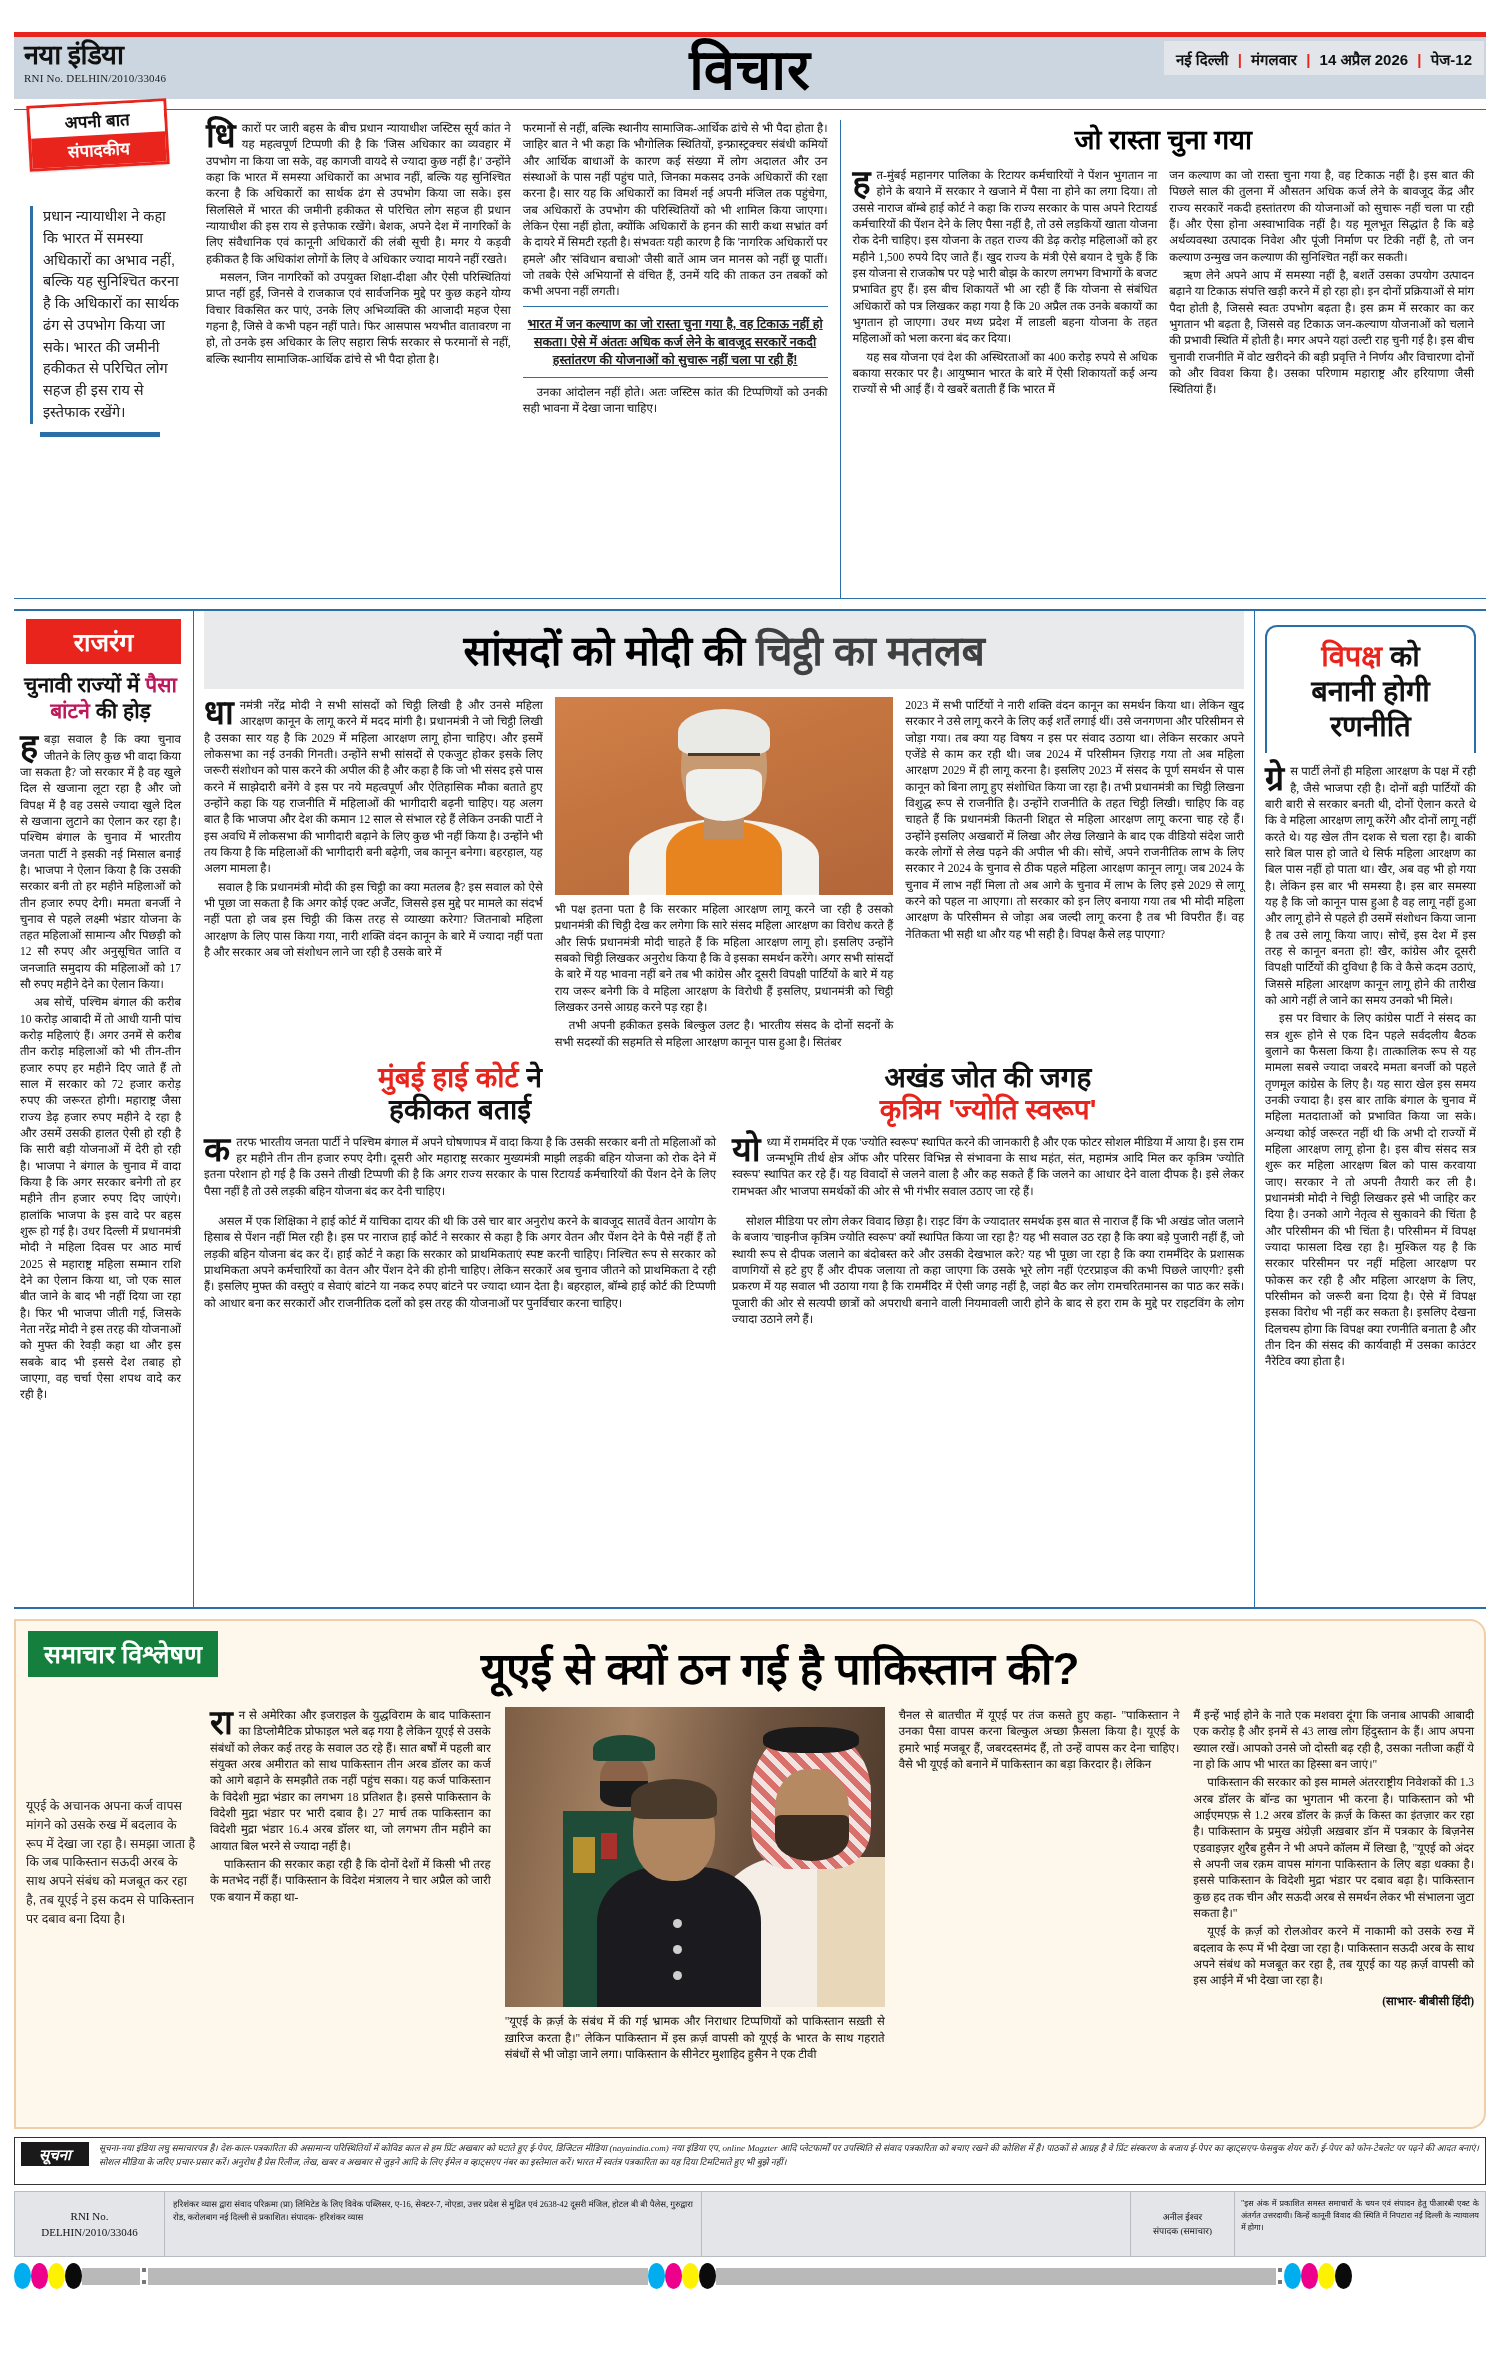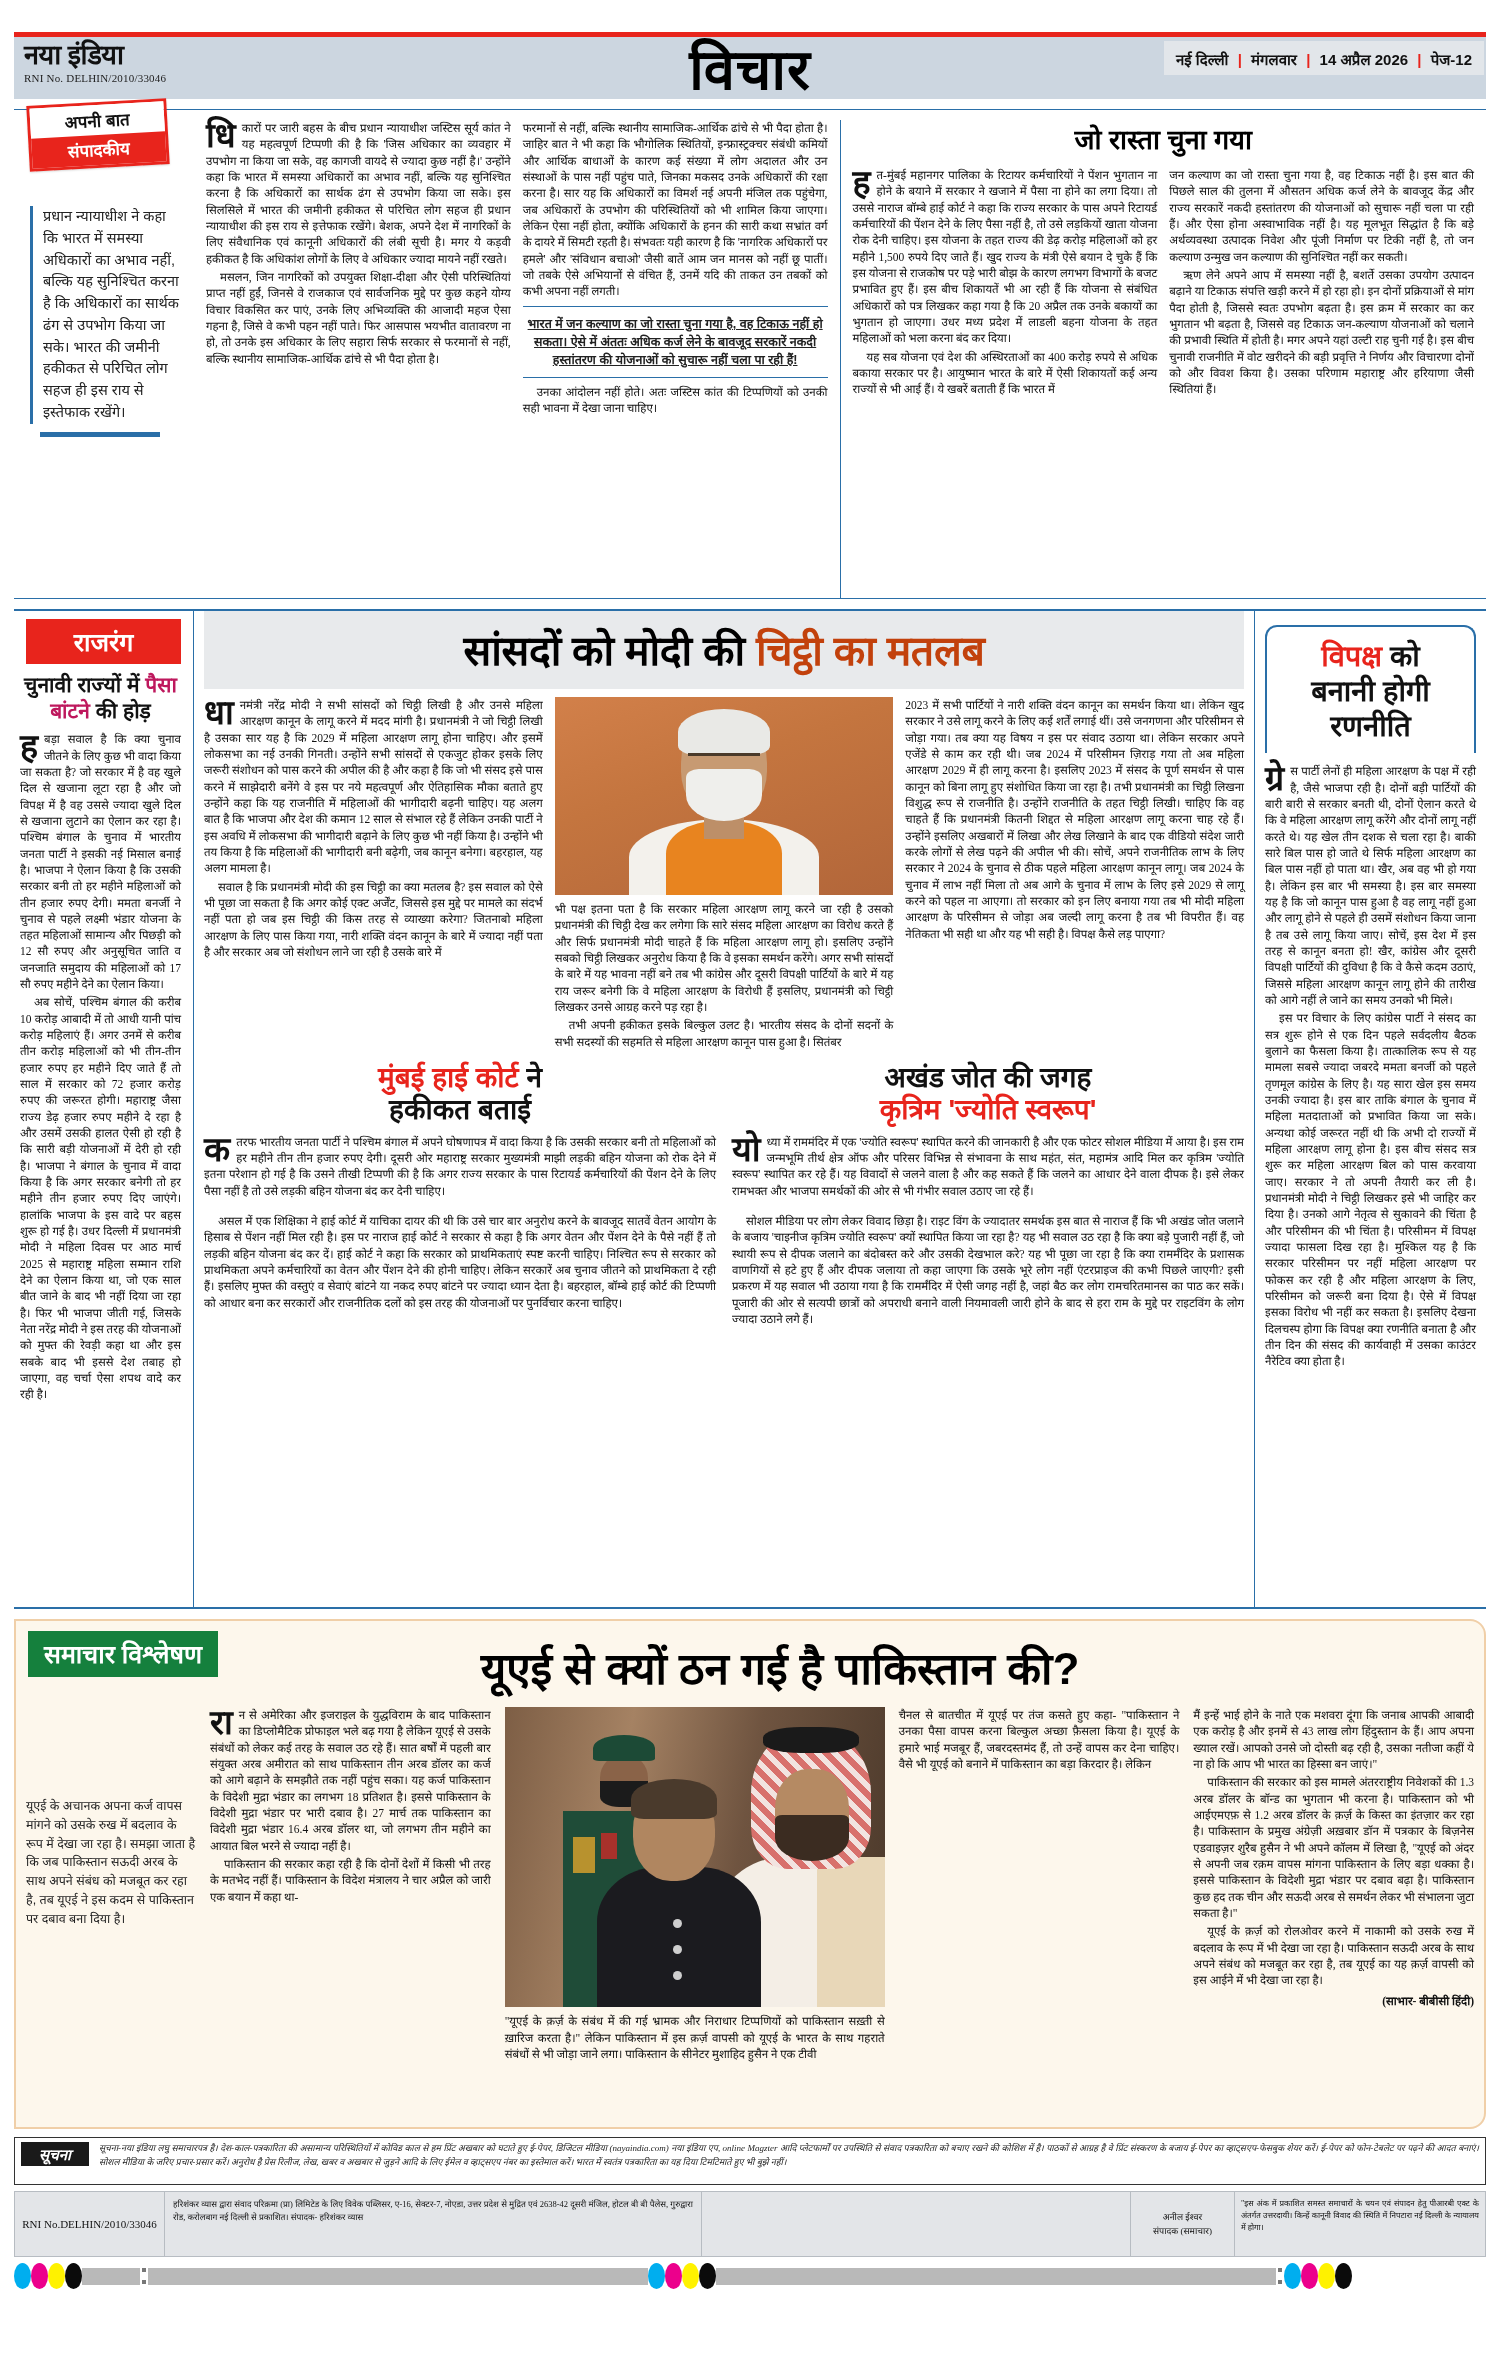--- a/index.html
+++ b/index.html
@@ -150,21 +150,21 @@
   }
   .mid-left-head .red { color:#be185d; }
 
   .mid-center { flex:1; padding:0 10px; }
   .mid-center-headwrap { background:#e8eaec; padding:10px 0 12px; margin-bottom:8px; }
   .mid-head-main {
     font-family:"Liberation Sans", sans-serif;
     font-weight:bold; font-size:41px; text-align:center; color:#000;
     letter-spacing:-.3px;
   }
-  .mid-head-main .red { color:#c2410c; }
+  .mid-head-main .red { color:#404040; }
   .mid-3col { display:flex; gap:12px; }
   .mid-3col > div { flex:1; }
 
   .photo-modi {
     width:100%; height:198px;
     background:linear-gradient(160deg,#d2804a 0%,#c4753f 40%,#b2663a 100%);
     position:relative; overflow:hidden; margin-bottom:6px;
   }
   .photo-modi .head {
     position:absolute; left:50%; top:16px; transform:translateX(-50%);
@@ -363,21 +363,21 @@
 
   .imprint {
     margin-top:6px;
     background:#e3e5e8;
     border:1px solid #b7bcc2;
     display:flex; align-items:stretch;
     height:66px;
   }
   .imp-rni {
     width:150px; flex:none;
-    display:flex; align-items:center; justify-content:center;
+    display:flex; flex-direction:column; align-items:center; justify-content:center;
     font-family:"Liberation Serif", serif; font-size:11px; line-height:1.5;
     border-right:1px solid #b7bcc2;
   }
   .imp-text {
     flex:1; padding:6px 8px;
     font-family:"Liberation Serif", serif; font-size:8.5px; line-height:1.55;
     text-align:justify;
   }
   .imp-blank { width:430px; flex:none; border-left:1px solid #b7bcc2; border-right:1px solid #b7bcc2; }
   .imp-editor {

